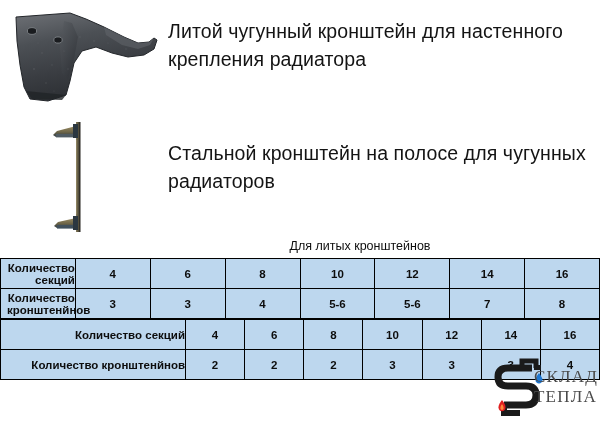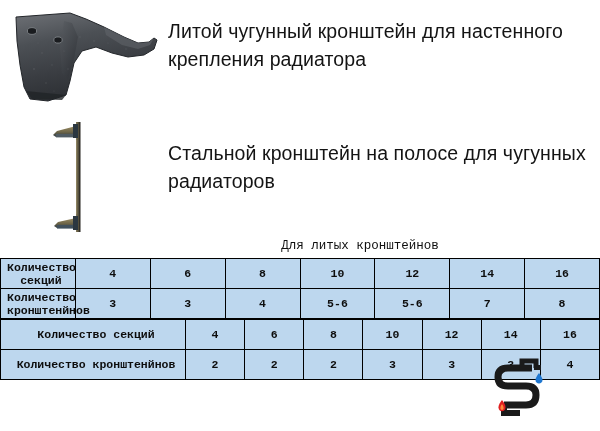--- a/index.html
+++ b/index.html
@@ -88,24 +88,23 @@
   }
   table.bracket-table td {
     border: 1.5px solid #000000;
     background: #bdd7ee;
     height: 29px;
     font-size: 11.5px;
     font-weight: bold;
     text-align: center;
     color: #0d0d0d;
     padding: 0;
-    font-family: Liberation Mono, monospace;
   }
   table.bracket-table td.row-label {
-    text-align: center;
+    text-align: right;
     padding-left: 6px;
     width: 178px;
   }
   td.caption-cell {
     background: #ffffff !important;
     border: none !important;
     border-left: none !important;
     border-right: none !important;
     font-weight: 400 !important;
     font-size: 12.5px !important;
@@ -299,13 +298,17 @@
     <path d="M12,49 L12,57 L28,57" fill="none" stroke="#1a1a1a" stroke-width="6"></path>
 
     <path d="M47,17 C47,17 43.5,21.5 43.5,24 C43.5,26.1 45.1,27.6 47,27.6
              C48.9,27.6 50.5,26.1 50.5,24 C50.5,21.5 47,17 47,17 Z" fill="#1f77d0"></path>
 
     <path d="M10,44 C10,44 6.5,48 6.5,51.2 C6.5,53.6 8.1,55.2 10,55.2
              C11.9,55.2 13.5,53.6 13.5,51.2 C13.5,48 10,44 10,44 Z" fill="#e02020"></path>
     <path d="M10,48 C10,48 8.4,50.3 8.4,51.9 C8.4,53.1 9.1,53.9 10,53.9
              C10.9,53.9 11.6,53.1 11.6,51.9 C11.6,50.3 10,48 10,48 Z" fill="#ff8a3d"></path>
   </svg>
+  <div class="wm-text">
+    <div>СКЛАД</div>
+    <div>ТЕПЛА</div>
+  </div>
 </div>
 
 </body></html>

